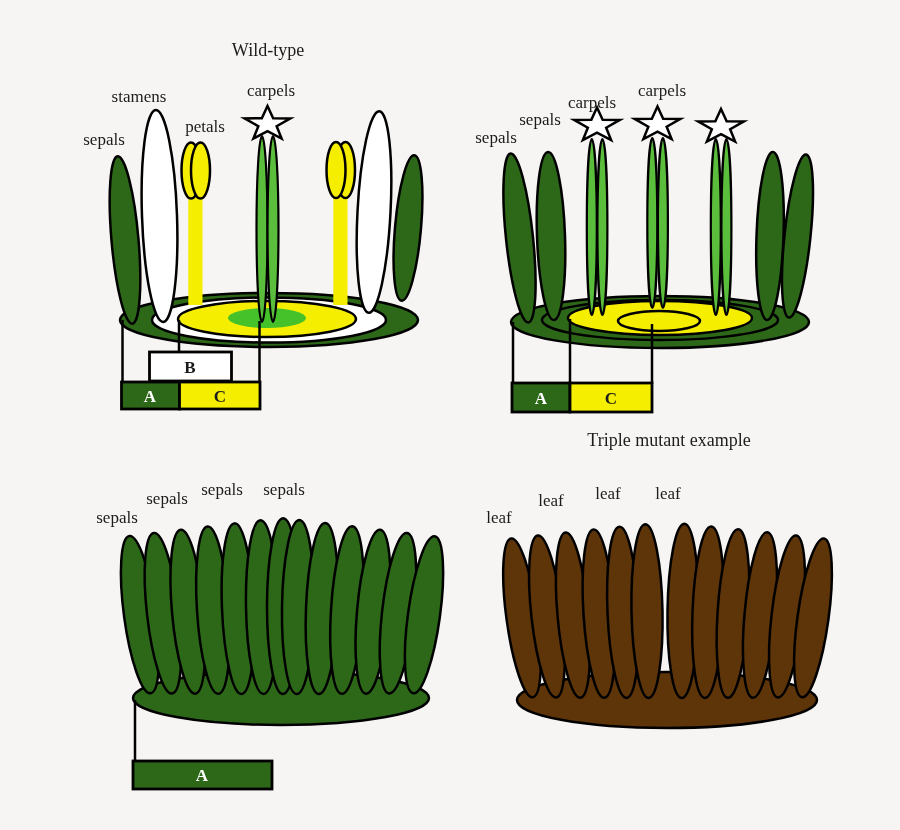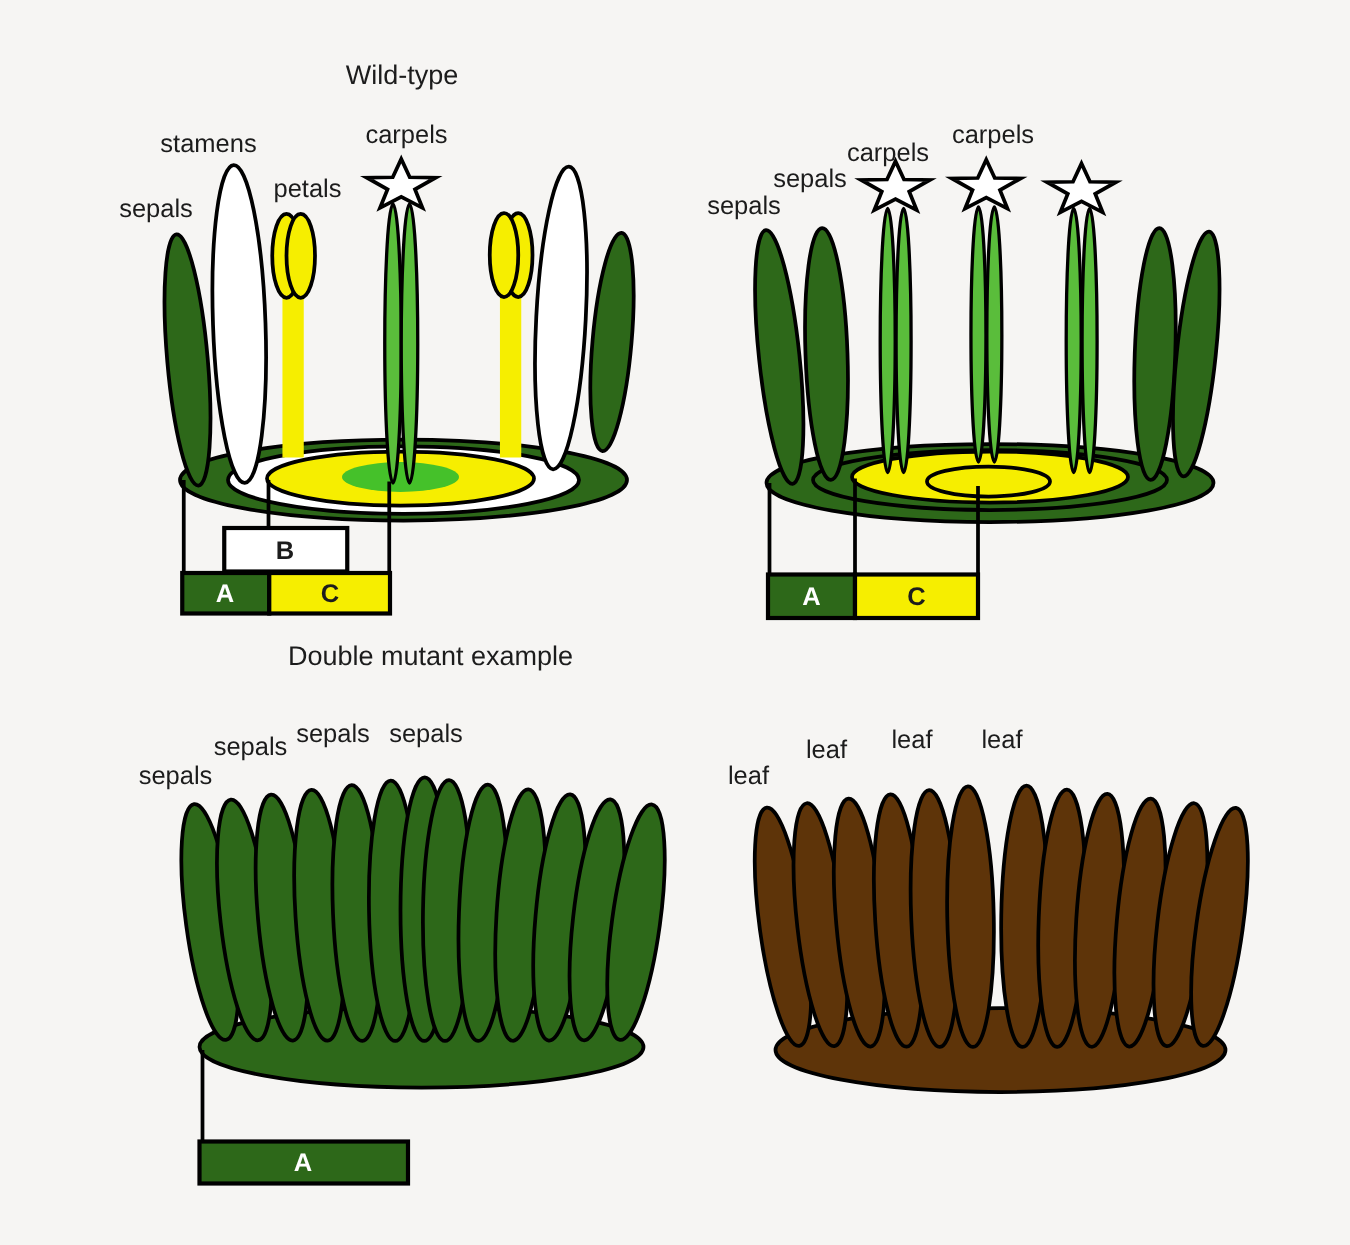--- a/index.html
+++ b/index.html
@@ -8,21 +8,21 @@
     --yellow:#f6ee00; --brown:#5e3409; --petal-white:#ffffff;
   }
   html,body{margin:0;padding:0;background:var(--bg);}
   .stage{
     position:relative;width:900px;height:830px;overflow:hidden;
     background:var(--bg);font-family:"Liberation Sans",sans-serif;color:var(--text);
   }
   .stage svg{position:absolute;left:0;top:0;}
   .lbl{
     position:absolute;transform:translate(-50%,-50%);
-    font-size:17px;line-height:1;white-space:nowrap;color:var(--text);
+    font-size:17px;line-height:1;white-space:nowrap;color:var(--text);font-family:Liberation Serif, serif;
   }
   .title{font-size:18px;}
   .letter{font-weight:700;font-size:17px;color:var(--text);}
   .letter-white{color:#ffffff;}
   
   .outlined{stroke:var(--outline);stroke-width:2.5;}
   .thin{stroke-width:2.2;}
   .box{stroke:var(--outline);stroke-width:2.8;}
   .fill-dg{fill:var(--dark-green);}
   .fill-yellow{fill:var(--yellow);}
@@ -156,24 +156,24 @@
   <div class="lbl letter" style="left:190px;top:367px">B</div>
   <div class="lbl letter" style="left:220px;top:396px">C</div>
 
   <div class="lbl" style="left:496px;top:137px">sepals</div>
   <div class="lbl" style="left:540px;top:119px">sepals</div>
   <div class="lbl" style="left:592px;top:102px">carpels</div>
   <div class="lbl" style="left:662px;top:90px">carpels</div>
   <div class="lbl letter letter-white" style="left:541px;top:398px">A</div>
   <div class="lbl letter" style="left:611px;top:398px">C</div>
 
-  <div class="lbl title" style="left:287px;top:437px">Double mutant example</div>
   <div class="lbl" style="left:117px;top:517px">sepals</div>
   <div class="lbl" style="left:167px;top:498px">sepals</div>
   <div class="lbl" style="left:222px;top:489px">sepals</div>
   <div class="lbl" style="left:284px;top:489px">sepals</div>
   <div class="lbl letter letter-white" style="left:202px;top:775px">A</div>
 
+  <div class="lbl title" style="left:669px;top:440px">Triple mutant example</div>
   <div class="lbl" style="left:499px;top:517px">leaf</div>
   <div class="lbl" style="left:551px;top:500px">leaf</div>
   <div class="lbl" style="left:608px;top:493px">leaf</div>
   <div class="lbl" style="left:668px;top:493px">leaf</div>
 </div>
 
 </body></html>

